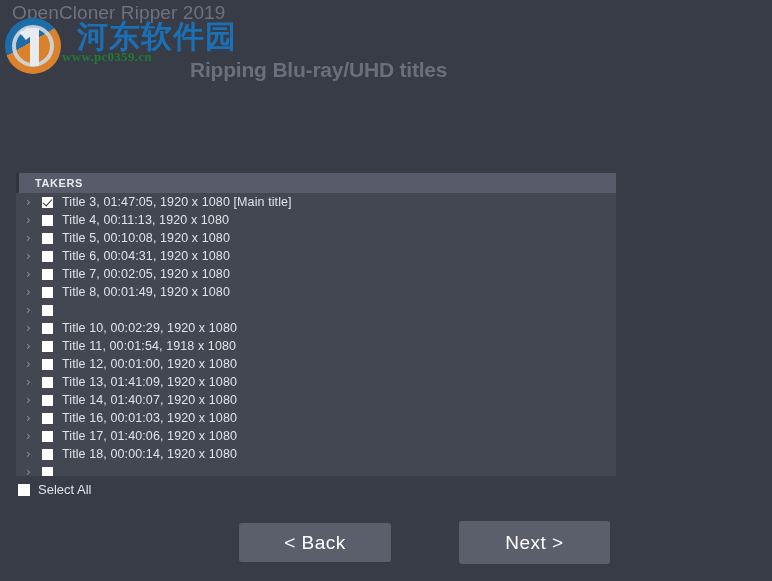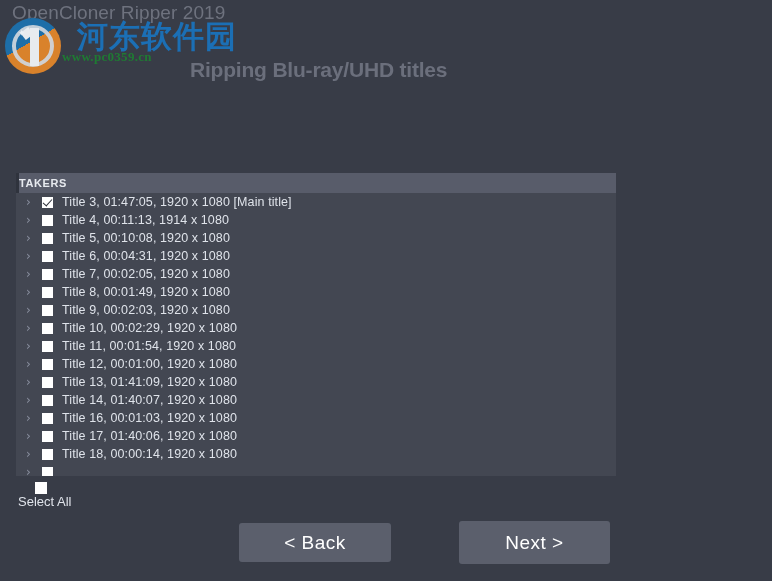--- a/index.html
+++ b/index.html
@@ -125,21 +125,21 @@
     width: 756px; height: 20px;
     background: #585c6a;
     display: flex; align-items: center;
   }
   .takers-header .accent {
     width: 3px; height: 20px;
     background: #2f333d;
     flex: 0 0 auto;
   }
   .takers-header .label {
-    padding-left: 0;
+    padding-left: 16px;
     font-size: 11px; font-weight: 700;
     color: #e7eaef;
     letter-spacing: .6px;
   }
 
   .list-panel {
     position: absolute; left: 16px; top: 193px;
     width: 756px; height: 283px;
     background: #434752;
     overflow: hidden;
@@ -175,21 +175,21 @@
   .row .text {
     font-size: 12.5px;
     color: #dfe3ea;
     white-space: nowrap;
     letter-spacing: .1px;
   }
 
   
   .select-all {
     position: absolute; left: 18px; top: 482px;
-    display: flex; align-items: center; flex-direction: column;
+    display: flex; align-items: center;
   }
   .select-all .cbox { margin-right: 8px; width: 12px; height: 12px; flex:0 0 12px; }
   .select-all .text {
     font-size: 13px;
     color: #dfe3ea;
   }
 
   
   .btn {
     position: absolute;
@@ -248,21 +248,21 @@
 
   <div class="list-panel" id="title-list">
       <div class="row">
         <span class="chev">›</span>
         <span class="cbox checked"></span>
         <span class="text">Title 3, 01:47:05, 1920 x 1080 [Main title]</span>
       </div>
       <div class="row">
         <span class="chev">›</span>
         <span class="cbox"></span>
-        <span class="text">Title 4, 00:11:13, 1914 x 1080</span>
+        <span class="text">Title 4, 00:11:13, 1920 x 1080</span>
       </div>
       <div class="row">
         <span class="chev">›</span>
         <span class="cbox"></span>
         <span class="text">Title 5, 00:10:08, 1920 x 1080</span>
       </div>
       <div class="row">
         <span class="chev">›</span>
         <span class="cbox"></span>
         <span class="text">Title 6, 00:04:31, 1920 x 1080</span>
@@ -273,31 +273,30 @@
         <span class="text">Title 7, 00:02:05, 1920 x 1080</span>
       </div>
       <div class="row">
         <span class="chev">›</span>
         <span class="cbox"></span>
         <span class="text">Title 8, 00:01:49, 1920 x 1080</span>
       </div>
       <div class="row">
         <span class="chev">›</span>
         <span class="cbox"></span>
-        <span class="text">Title 9, 00:02:03, 1920 x 1080</span>
       </div>
       <div class="row">
         <span class="chev">›</span>
         <span class="cbox"></span>
         <span class="text">Title 10, 00:02:29, 1920 x 1080</span>
       </div>
       <div class="row">
         <span class="chev">›</span>
         <span class="cbox"></span>
-        <span class="text">Title 11, 00:01:54, 1920 x 1080</span>
+        <span class="text">Title 11, 00:01:54, 1918 x 1080</span>
       </div>
       <div class="row">
         <span class="chev">›</span>
         <span class="cbox"></span>
         <span class="text">Title 12, 00:01:00, 1920 x 1080</span>
       </div>
       <div class="row">
         <span class="chev">›</span>
         <span class="cbox"></span>
         <span class="text">Title 13, 01:41:09, 1920 x 1080</span>

